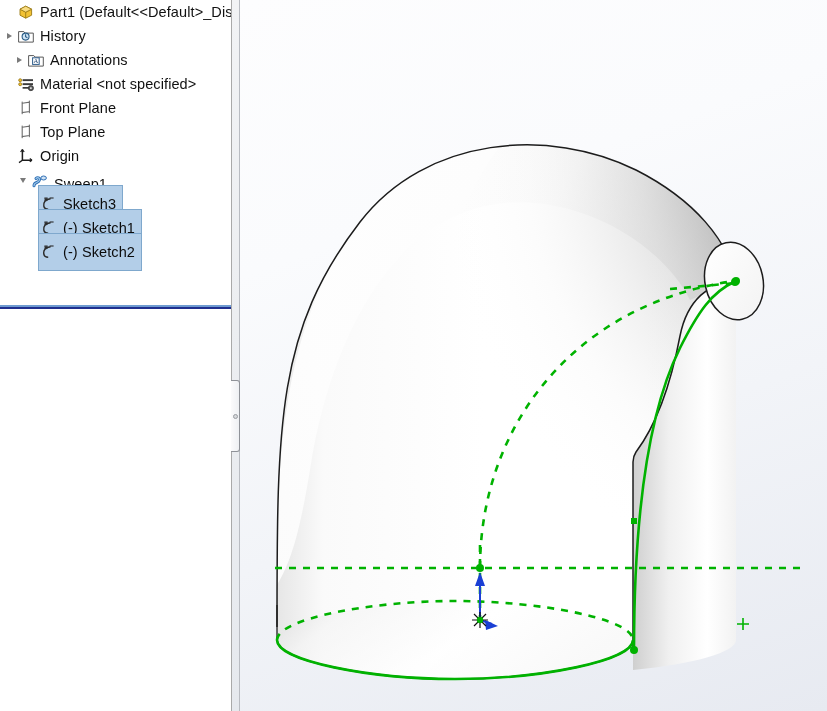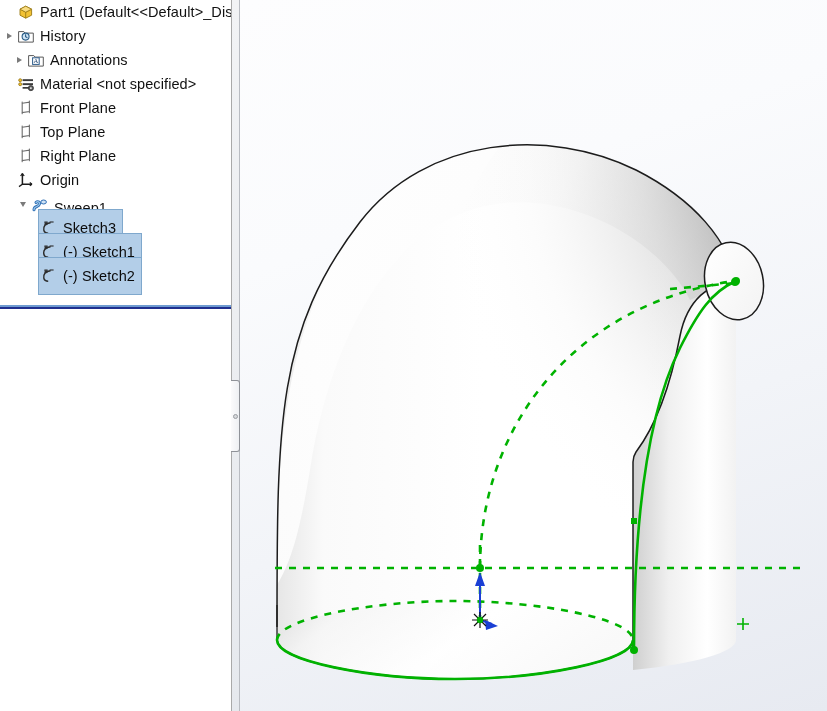--- a/index.html
+++ b/index.html
@@ -249,31 +249,20 @@
         <span class="icon-box">
           <svg width="18" height="18" viewBox="0 0 18 18">
             <path d="M5.2 4.2 L12.4 3.2 L12.4 12.6 L5.2 13.6 Z" fill="none" stroke="#6d6d6d" stroke-width="1.1"></path>
             <path d="M5.2 4.2 L5.2 2.6 M12.4 3.2 L12.4 1.6" stroke="#6d6d6d" stroke-width="1"></path>
             <path d="M5.2 13.6 L5.2 15.2 M12.4 12.6 L12.4 14.2" stroke="#6d6d6d" stroke-width="1"></path>
           </svg>
         </span>
         <span class="row-label">Top Plane</span>
       </div>
 
-      <div class="tree-row" style="padding-left:2px;">
-        <span class="expander empty"></span>
-        <span class="icon-box">
-          <svg width="18" height="18" viewBox="0 0 18 18">
-            <path d="M5.2 4.2 L12.4 3.2 L12.4 12.6 L5.2 13.6 Z" fill="none" stroke="#6d6d6d" stroke-width="1.1"></path>
-            <path d="M5.2 4.2 L5.2 2.6 M12.4 3.2 L12.4 1.6" stroke="#6d6d6d" stroke-width="1"></path>
-            <path d="M5.2 13.6 L5.2 15.2 M12.4 12.6 L12.4 14.2" stroke="#6d6d6d" stroke-width="1"></path>
-          </svg>
-        </span>
-        <span class="row-label">Right Plane</span>
-      </div>
 
       <div class="tree-row" style="padding-left:2px;">
         <span class="expander empty"></span>
         <span class="icon-box">
           <svg width="18" height="18" viewBox="0 0 18 18">
             <path d="M5.4 2.6 L5.4 13.2 L15.0 13.2" fill="none" stroke="#1d1d1d" stroke-width="1.5"></path>
             <path d="M5.4 2.6 L3.6 5.0 M5.4 2.6 L7.2 5.0" fill="none" stroke="#1d1d1d" stroke-width="1.2"></path>
             <path d="M15.0 13.2 L12.8 11.6 M15.0 13.2 L12.8 14.8" fill="none" stroke="#1d1d1d" stroke-width="1.2"></path>
             <path d="M5.4 13.2 L2.0 15.6" fill="none" stroke="#1d1d1d" stroke-width="1.3"></path>
           </svg>

